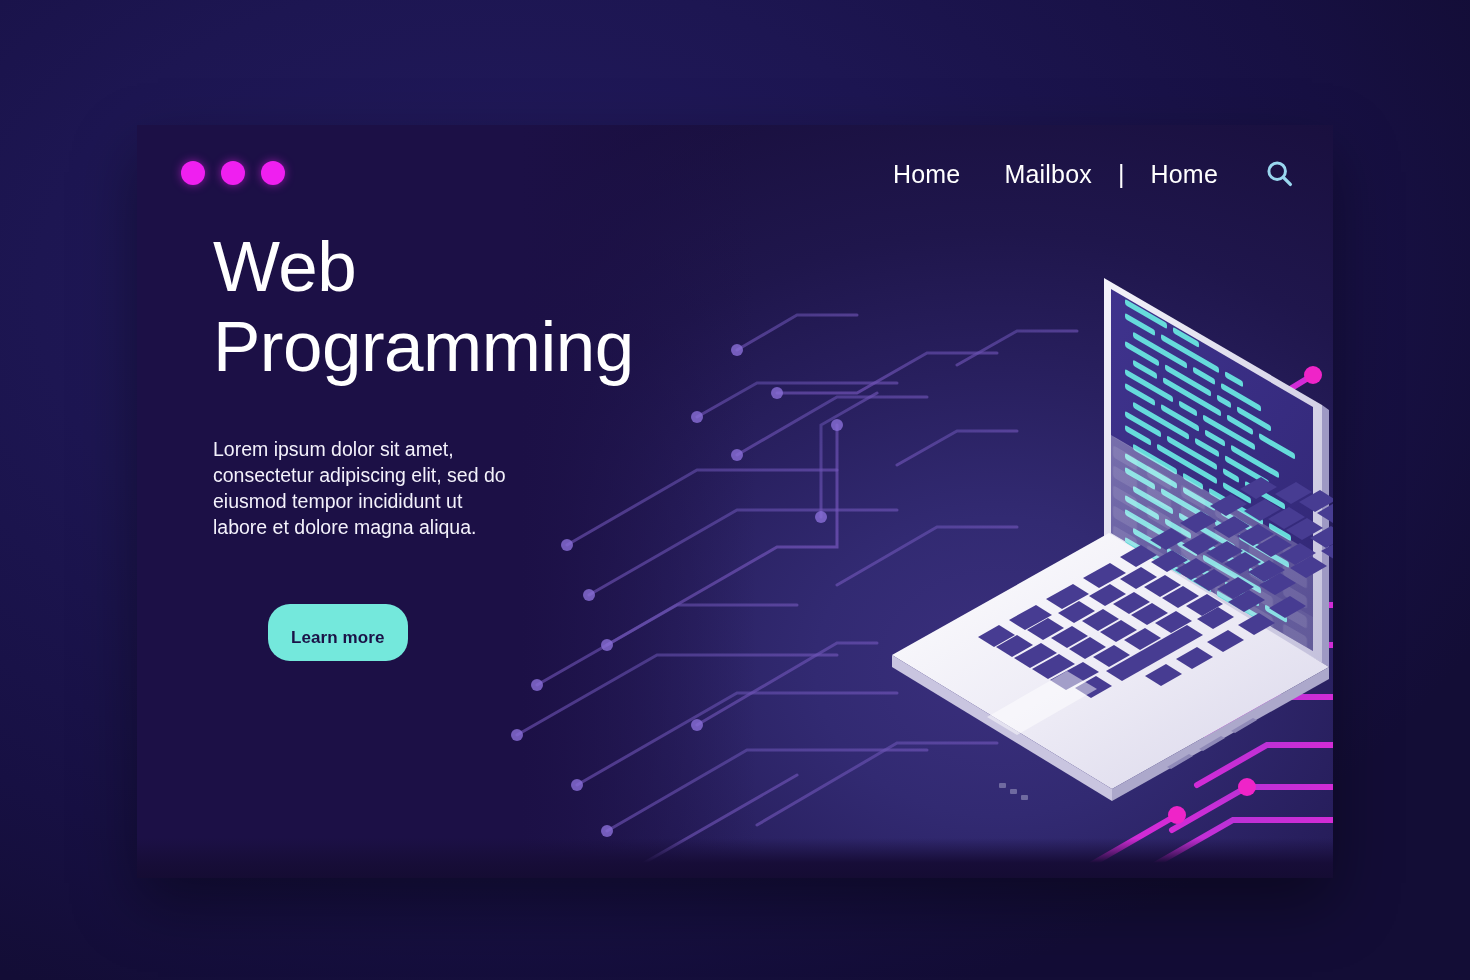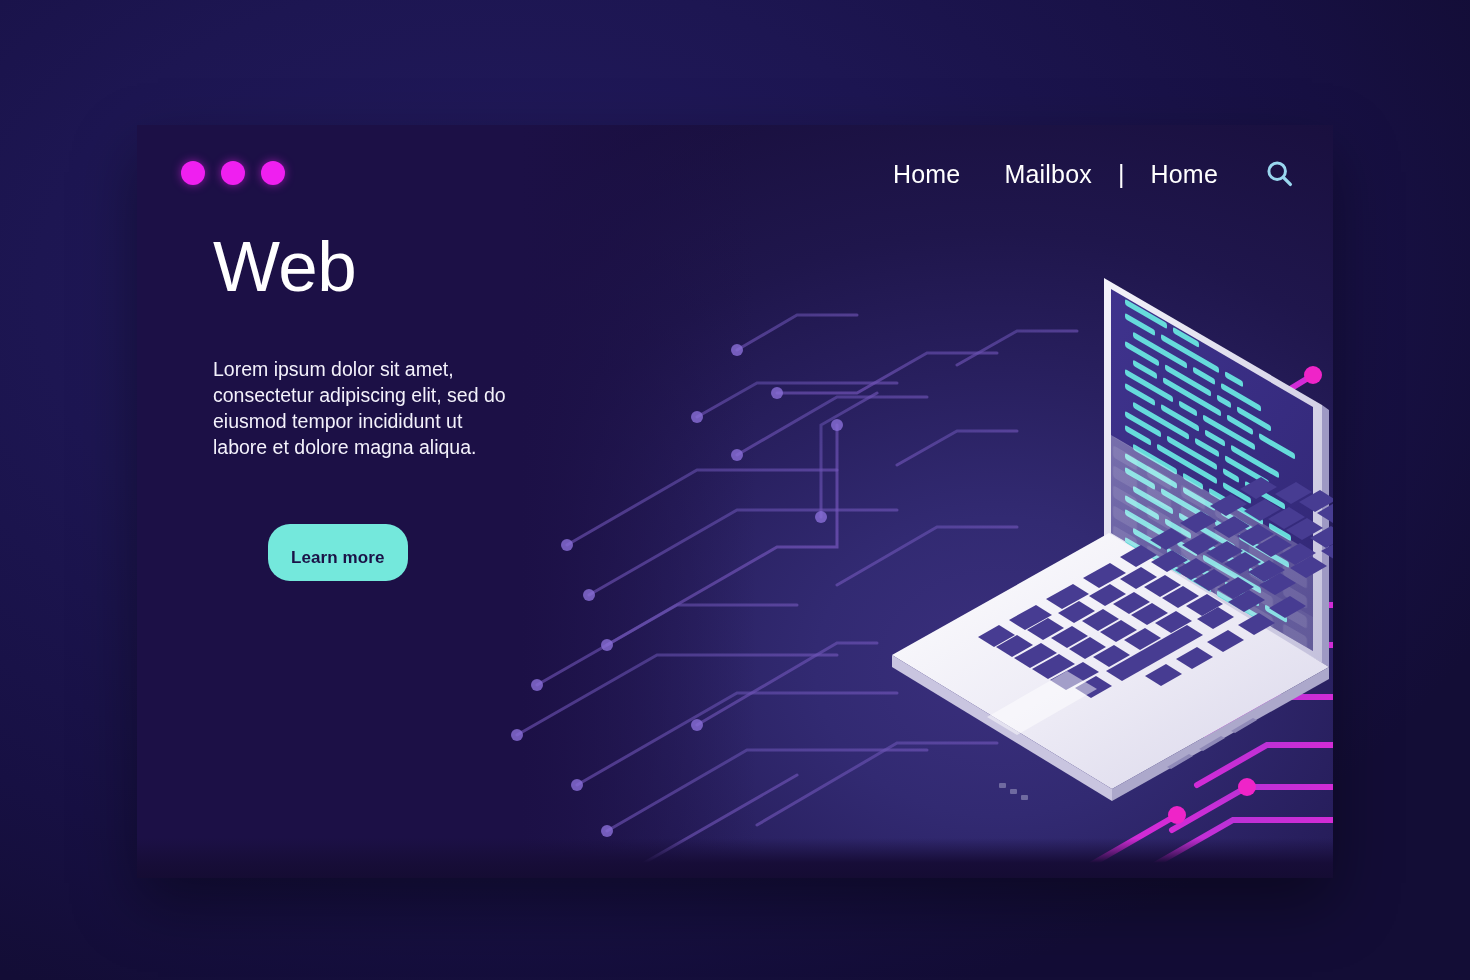--- a/index.html
+++ b/index.html
@@ -493,20 +493,21 @@
         <svg width="31" height="31" viewBox="0 0 24 24" fill="none">
           <circle cx="10.2" cy="10.2" r="6.4" stroke="#9ad7ef" stroke-width="2.3"></circle>
           <line x1="15.0" y1="15.0" x2="20.4" y2="20.4" stroke="#9ad7ef" stroke-width="2.6" stroke-linecap="round"></line>
         </svg>
       </span>
     </nav>
 
     <div class="hero">
       <h1>
         <span>Web</span><br>
+        <span>Programming</span>
       </h1>
       <p class="para-1">Lorem ipsum dolor sit amet,
 consectetur adipiscing elit, sed do
 eiusmod tempor incididunt ut
 labore et dolore magna aliqua.</p>
       <button class="learn-more">Learn more</button>
     </div>
 
   </div>
 </div>

